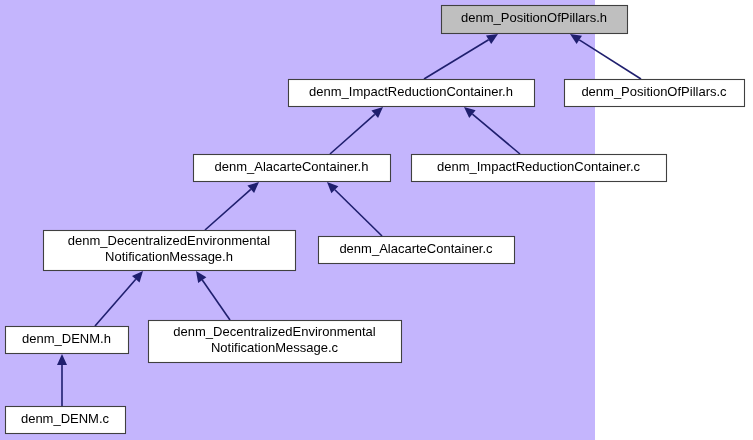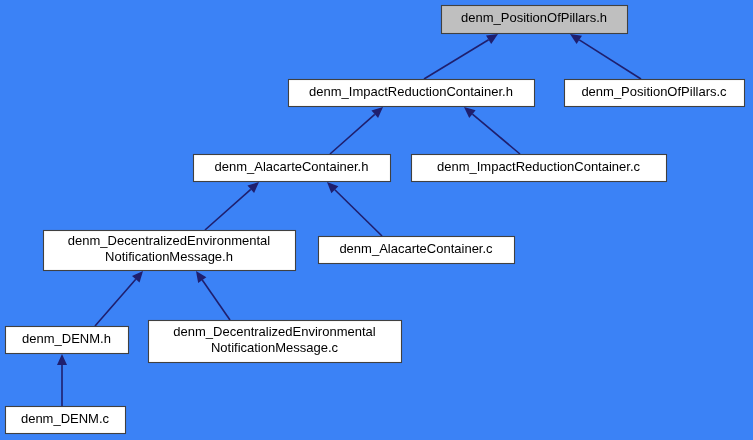--- a/index.html
+++ b/index.html
@@ -8,23 +8,23 @@
     background: #ffffff;
   }
   body {
     width: 753px;
     height: 440px;
     overflow: hidden;
     font-family: "Liberation Sans", sans-serif;
   }
   #graph-root {
     position: relative;
-    width: 753px;
+    width: 595px;
     height: 440px;
-    background: #3b82f6;
+    background: #c4b5fd;
   }
   svg.graph-canvas {
     position: absolute;
     left: 0;
     top: 0;
     width: 753px;
     height: 440px;
     display: block;
   }
   .node-box {

